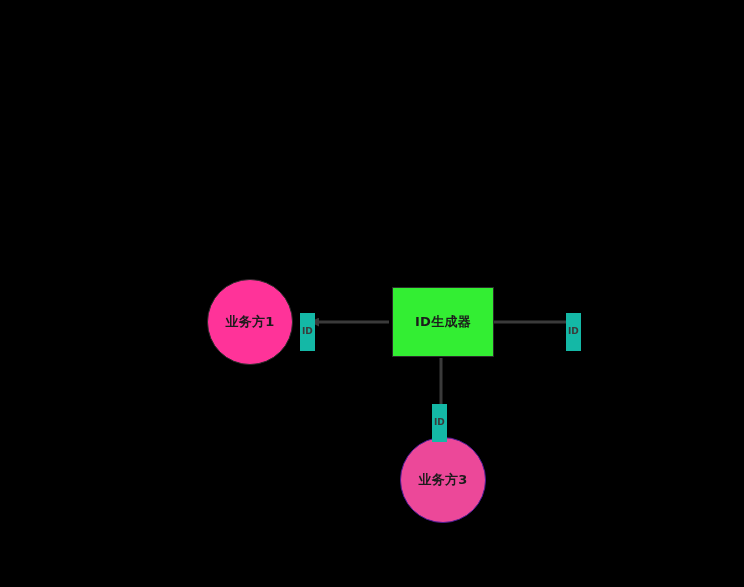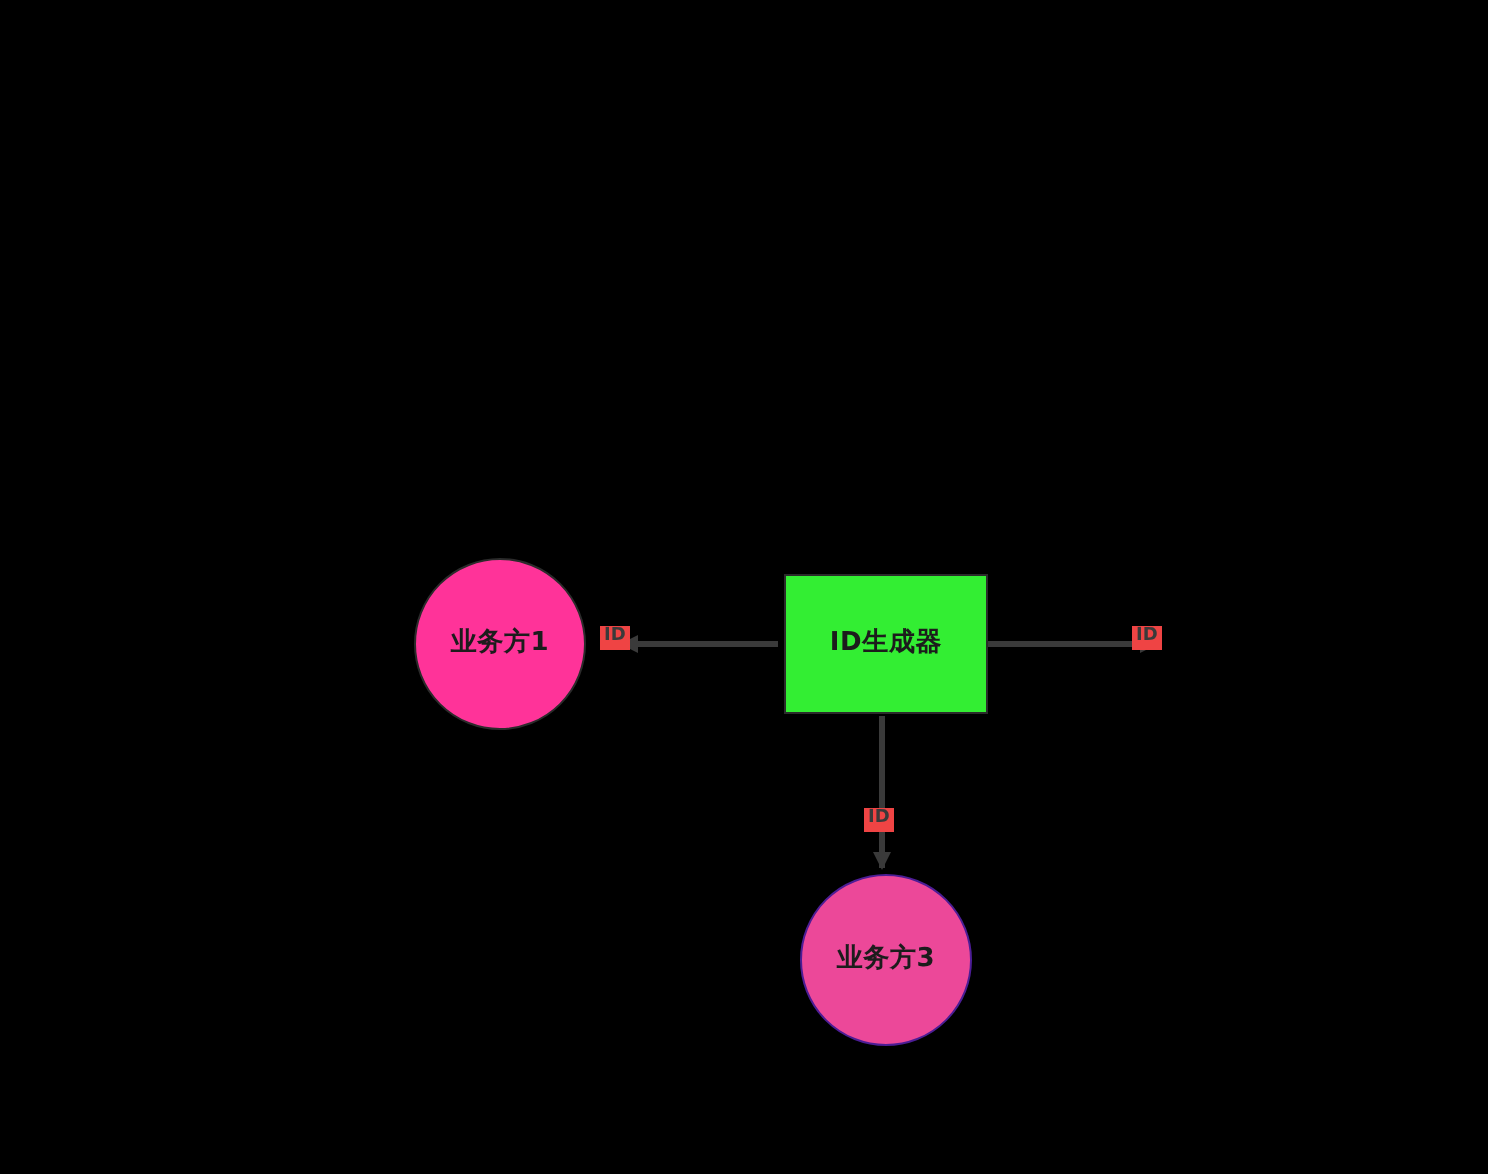--- a/index.html
+++ b/index.html
@@ -76,23 +76,23 @@
     top: 437px;
     width: 86px;
     height: 86px;
     background: #ec4899;
     border: 1px solid #4c1d95;
     align-items: center;
   }
   .edge-label {
     position: absolute;
     color: #3a3a3a;
-    background: #ef4444;
+    background: #14b8a6;
     font-size: 9px;
-    padding: 1px 2px;
+    padding: 14px 2px;
     white-space: nowrap;
     line-height: 1.1;
   }
   .edge-label-left  { left: 300px; top: 313px; }
   .edge-label-right { left: 566px; top: 313px; }
   .edge-label-down  { left: 432px; top: 404px; }
 </style>
 </head>
 <body>
 

